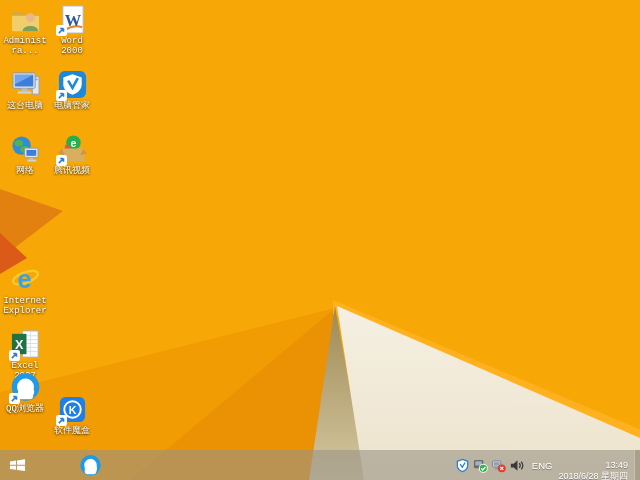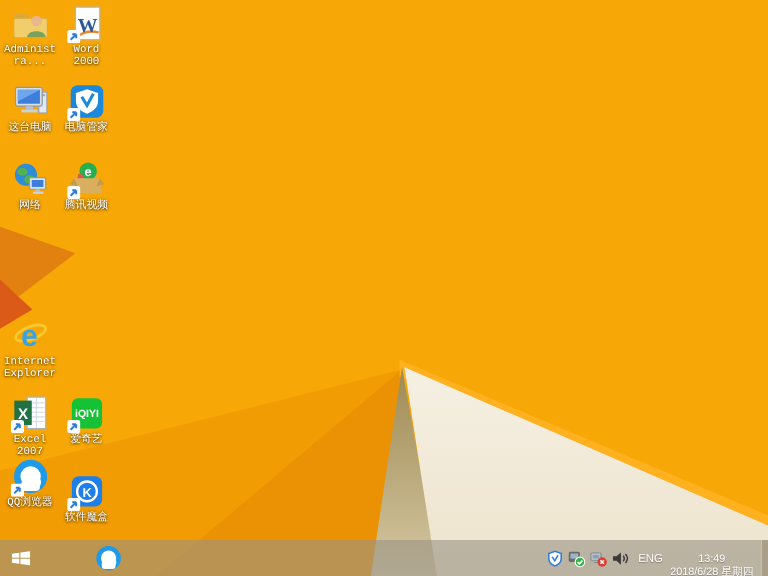--- a/index.html
+++ b/index.html
@@ -38,21 +38,21 @@
   .task-icon svg{width:23px;height:23px;display:block;}
   .tray{margin-left:auto;display:flex;align-items:center;height:30px;}
   #tray-icons{display:flex;align-items:center;gap:3px;}
   .tray-icon{width:15px;height:15px;cursor:pointer;}
   .tray-icon svg{width:100%;height:100%;display:block;}
   .lang{
     color:#fff;font-size:9.5px;margin:0 6px 0 8px;cursor:pointer;
     text-shadow:0 1px 1px rgba(0,0,0,.35);
   }
   .clock{
-    color:#fff;font-size:9px;line-height:10.5px;text-align:center;
+    color:#fff;font-size:9px;line-height:10.5px;text-align:right;
     margin-right:4px;cursor:pointer;text-shadow:0 1px 1px rgba(0,0,0,.35);
     white-space:nowrap;
     margin-top:11px;
   }
   .show-desktop{
     width:5px;height:30px;margin-left:2px;cursor:pointer;
     border-left:1px solid rgba(255,255,255,.35);
     background:rgba(120,100,60,.25);
   }
 </style>
@@ -192,36 +192,21 @@
           </svg>
           <div class="shortcut">
             <svg viewBox="0 0 10 10">
               <rect width="10" height="10" rx="2" fill="#FFFFFF"></rect>
               <path d="M2.6 7.4 L6.8 3.2 M6.8 3.2 h-3 M6.8 3.2 v3" stroke="#2E7CD6" stroke-width="1.5" fill="none"></path>
             </svg>
           </div>
         </div>
         <div class="icon-label">Excel 2007</div>
       </div>
-      <div class="icon-cell" style="left: 47px; top: 329px;">
-        <div class="icon-img">
-          <svg viewBox="0 0 32 32">
-            <rect x="3" y="3" width="26" height="26" rx="5" fill="#16C235"></rect>
-            <text x="16" y="19.5" font-size="9" font-weight="bold" fill="#FFFFFF" text-anchor="middle">iQIYI</text>
-          </svg>
-          <div class="shortcut">
-            <svg viewBox="0 0 10 10">
-              <rect width="10" height="10" rx="2" fill="#FFFFFF"></rect>
-              <path d="M2.6 7.4 L6.8 3.2 M6.8 3.2 h-3 M6.8 3.2 v3" stroke="#2E7CD6" stroke-width="1.5" fill="none"></path>
-            </svg>
-          </div>
-        </div>
-        <div class="icon-label">爱奇艺</div>
-      </div>
-      <div class="icon-cell" style="left: 0px; top: 382px;">
+      <div class="icon-cell" style="left: 0px; top: 372px;">
         <div class="icon-img">
           <svg viewBox="0 0 32 32">
             <circle cx="16" cy="15.5" r="11.5" fill="#FFFFFF" stroke="#1F9AE8" stroke-width="5.5"></circle>
             <circle cx="12.5" cy="22" r="4.5" fill="#FFFFFF"></circle>
             <circle cx="19.5" cy="20.5" r="5.5" fill="#FFFFFF"></circle>
             <rect x="8" y="21" width="16" height="7" rx="3.5" fill="#FFFFFF"></rect>
           </svg>
           <div class="shortcut">
             <svg viewBox="0 0 10 10">
               <rect width="10" height="10" rx="2" fill="#FFFFFF"></rect>

